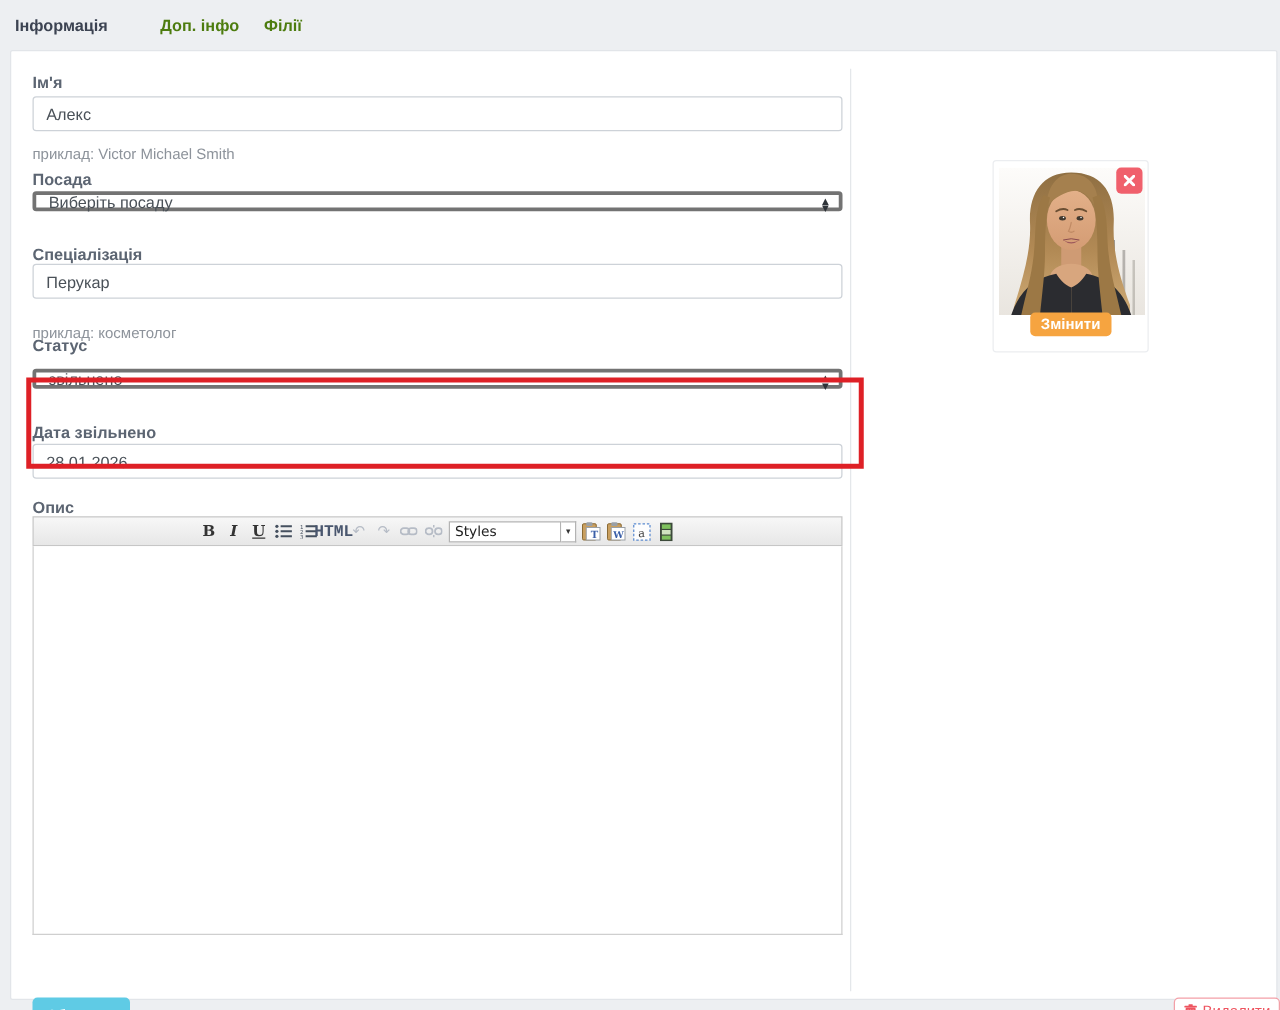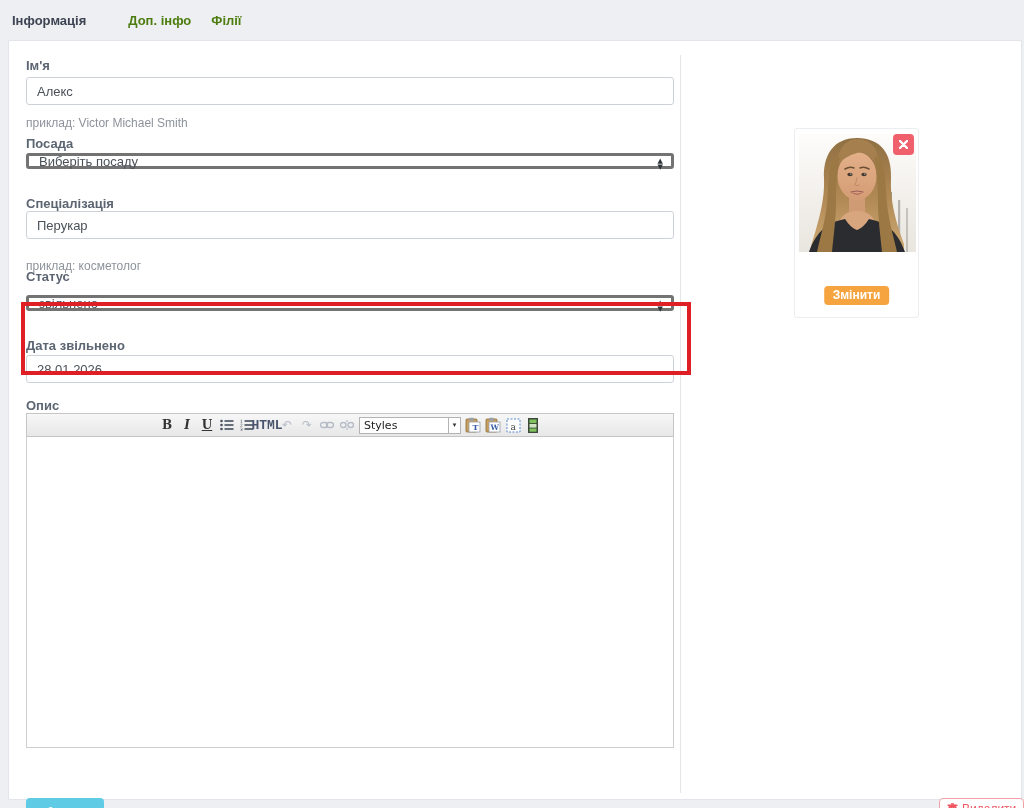--- a/index.html
+++ b/index.html
@@ -80,21 +80,21 @@
   .ed-styles { width:90px; height:17px; background:#fff; border:1px solid #b3b3b3;
                font-size:11px; color:#222; display:flex; align-items:center; padding-left:4px; cursor:pointer; }
   .ed-styles-arrow { width:12px; height:17px; border:1px solid #b3b3b3; border-left:none; background:#fff;
                      display:flex; align-items:center; justify-content:center; font-size:7px; color:#333; cursor:pointer; }
   .ed-content { height:311px; background:#fff; border:1px solid #cfcfcf; border-top:none; cursor:text; }
 
   
   .photo-title { position:absolute; left:679px; top:56px; width:335px; text-align:center;
                  font-size:13px; font-weight:bold; color:#5c6572; }
   .photo-card {
-    position:absolute; left:785px; top:87px; width:125px; height:190px;
+    position:absolute; left:785px; top:87px; width:125px; height:154px;
     background:#fff; border:1px solid #ebedf0; border-radius:3px;
   }
   .photo-img { position:absolute; left:4px; top:5px; width:117px; height:118px; overflow:hidden; }
   .photo-x {
     position:absolute; right:4px; top:5px; width:21px; height:21px;
     background:#f0606c; border-radius:4px; display:flex; align-items:center; justify-content:center;
     cursor:pointer; z-index:5;
   }
   .photo-change {
     position:absolute; left:50%; transform:translateX(-50%); bottom:12px;

